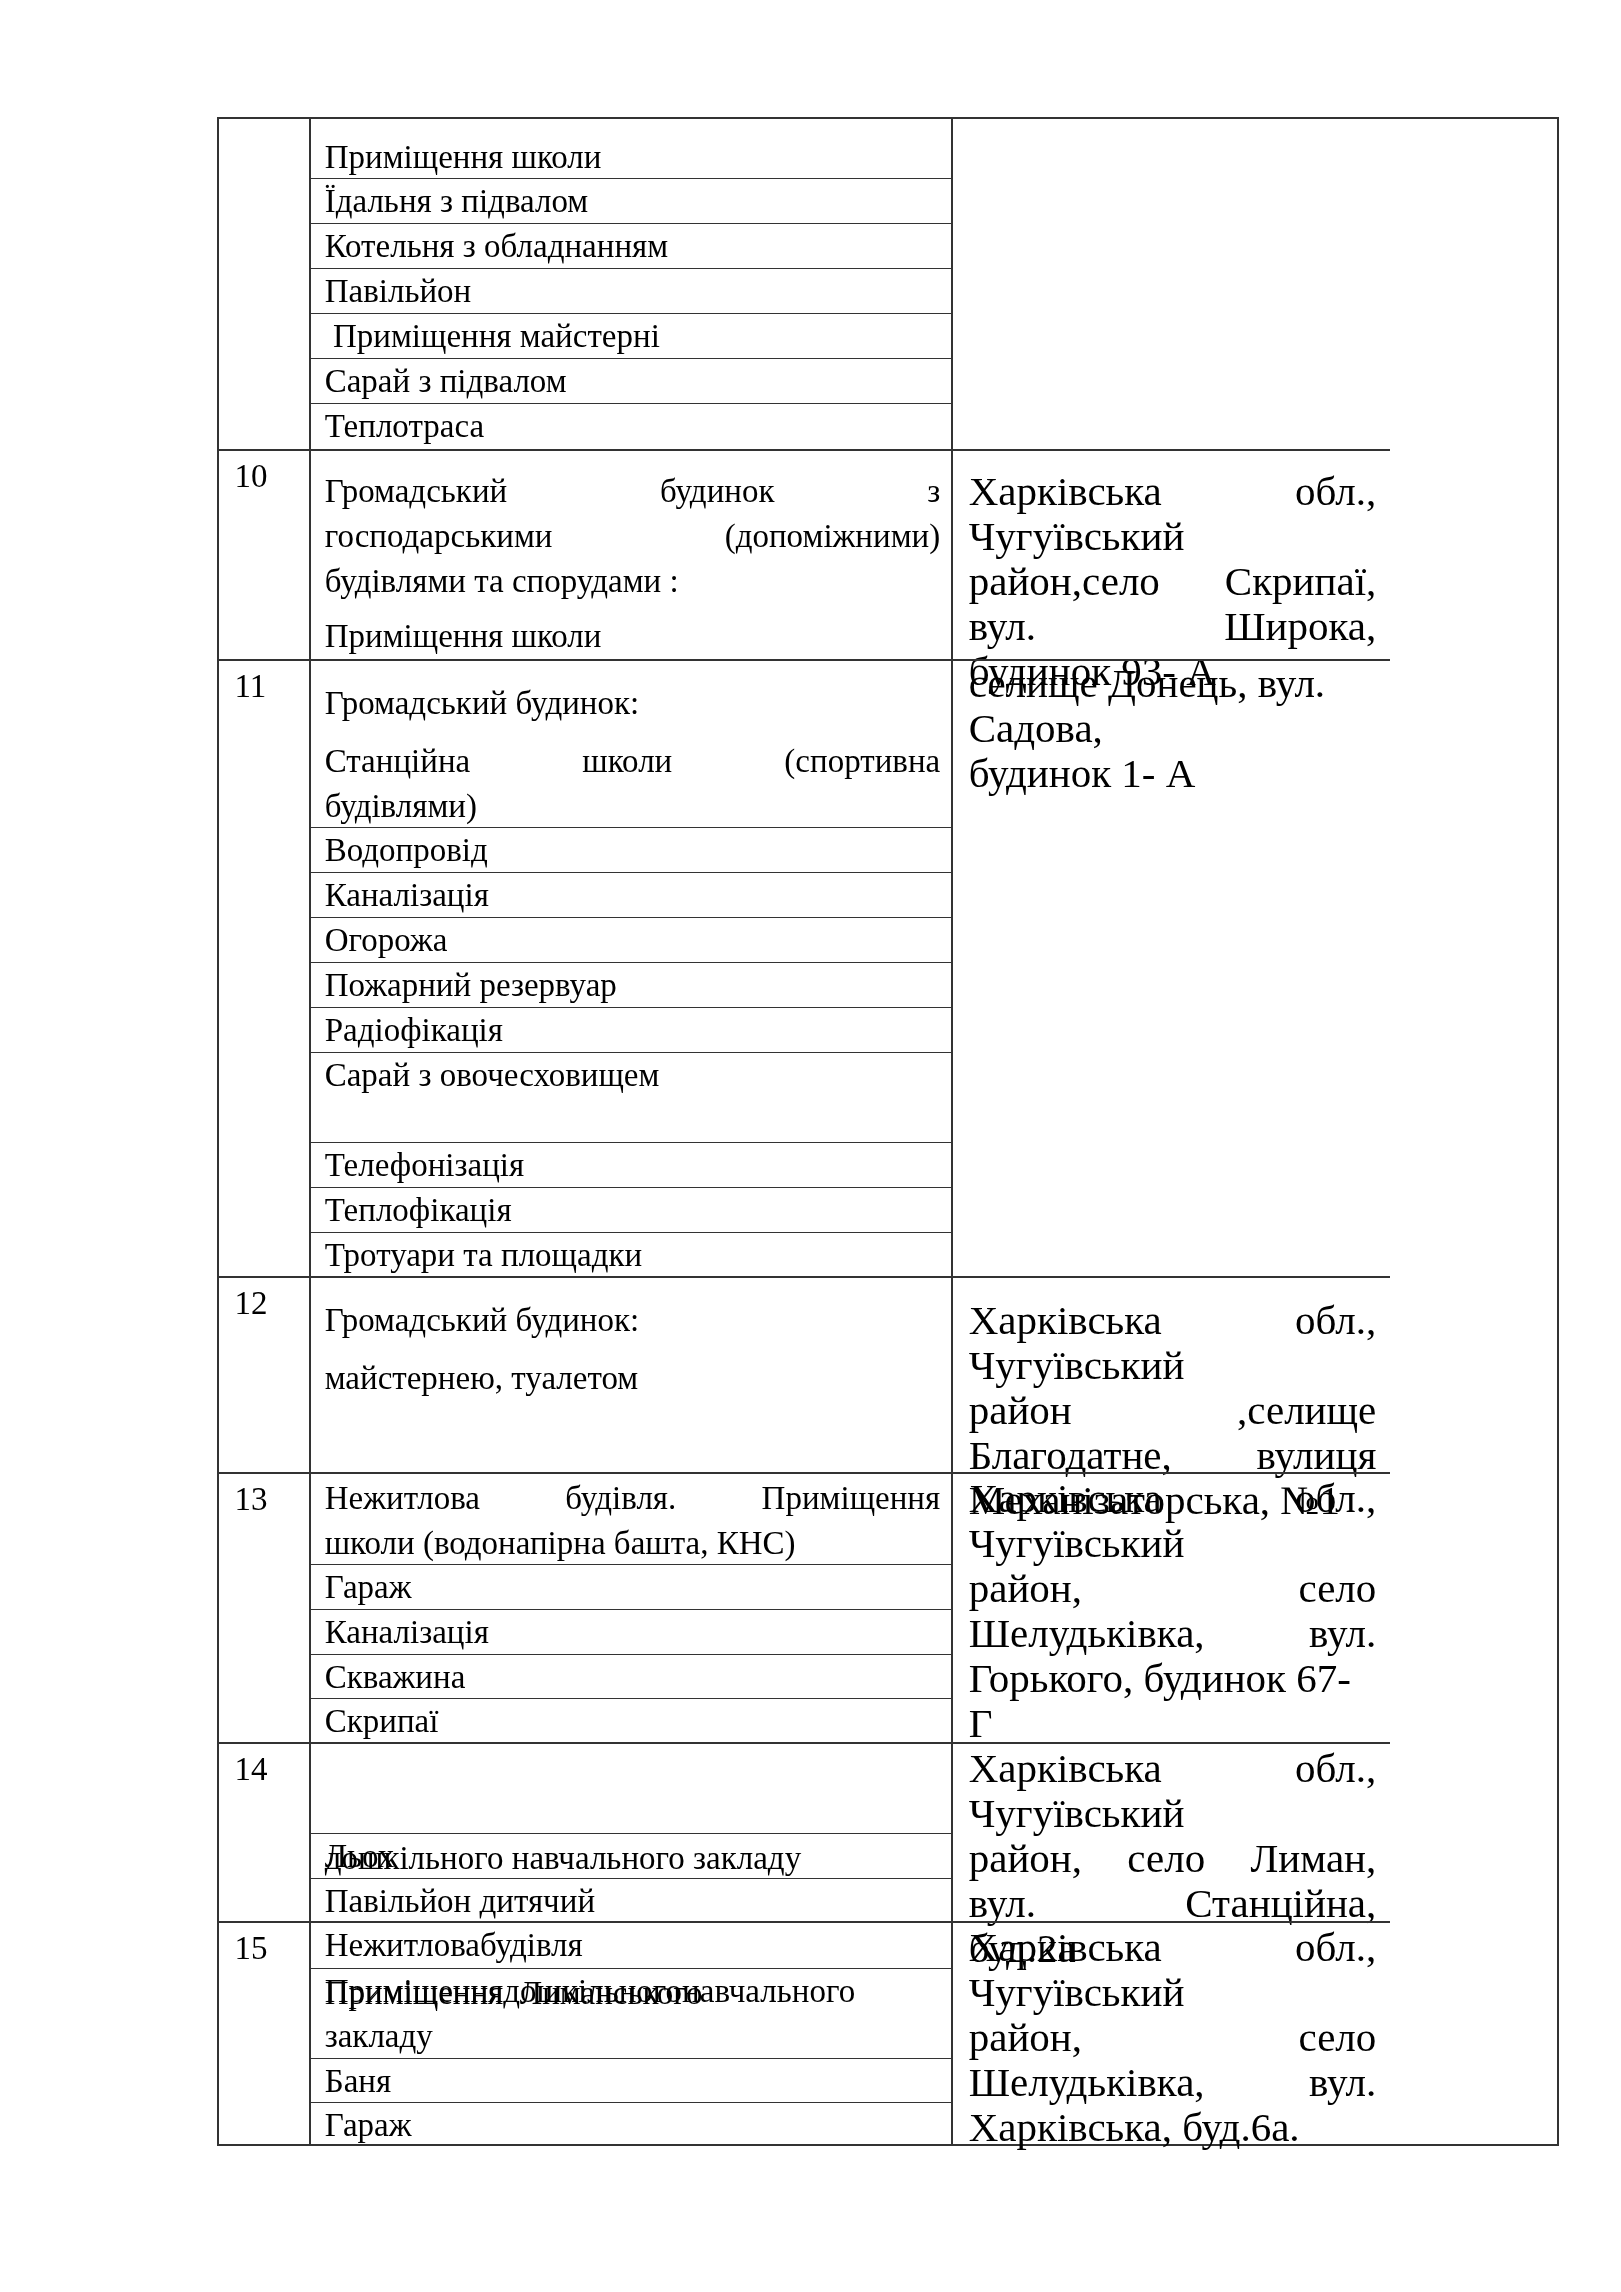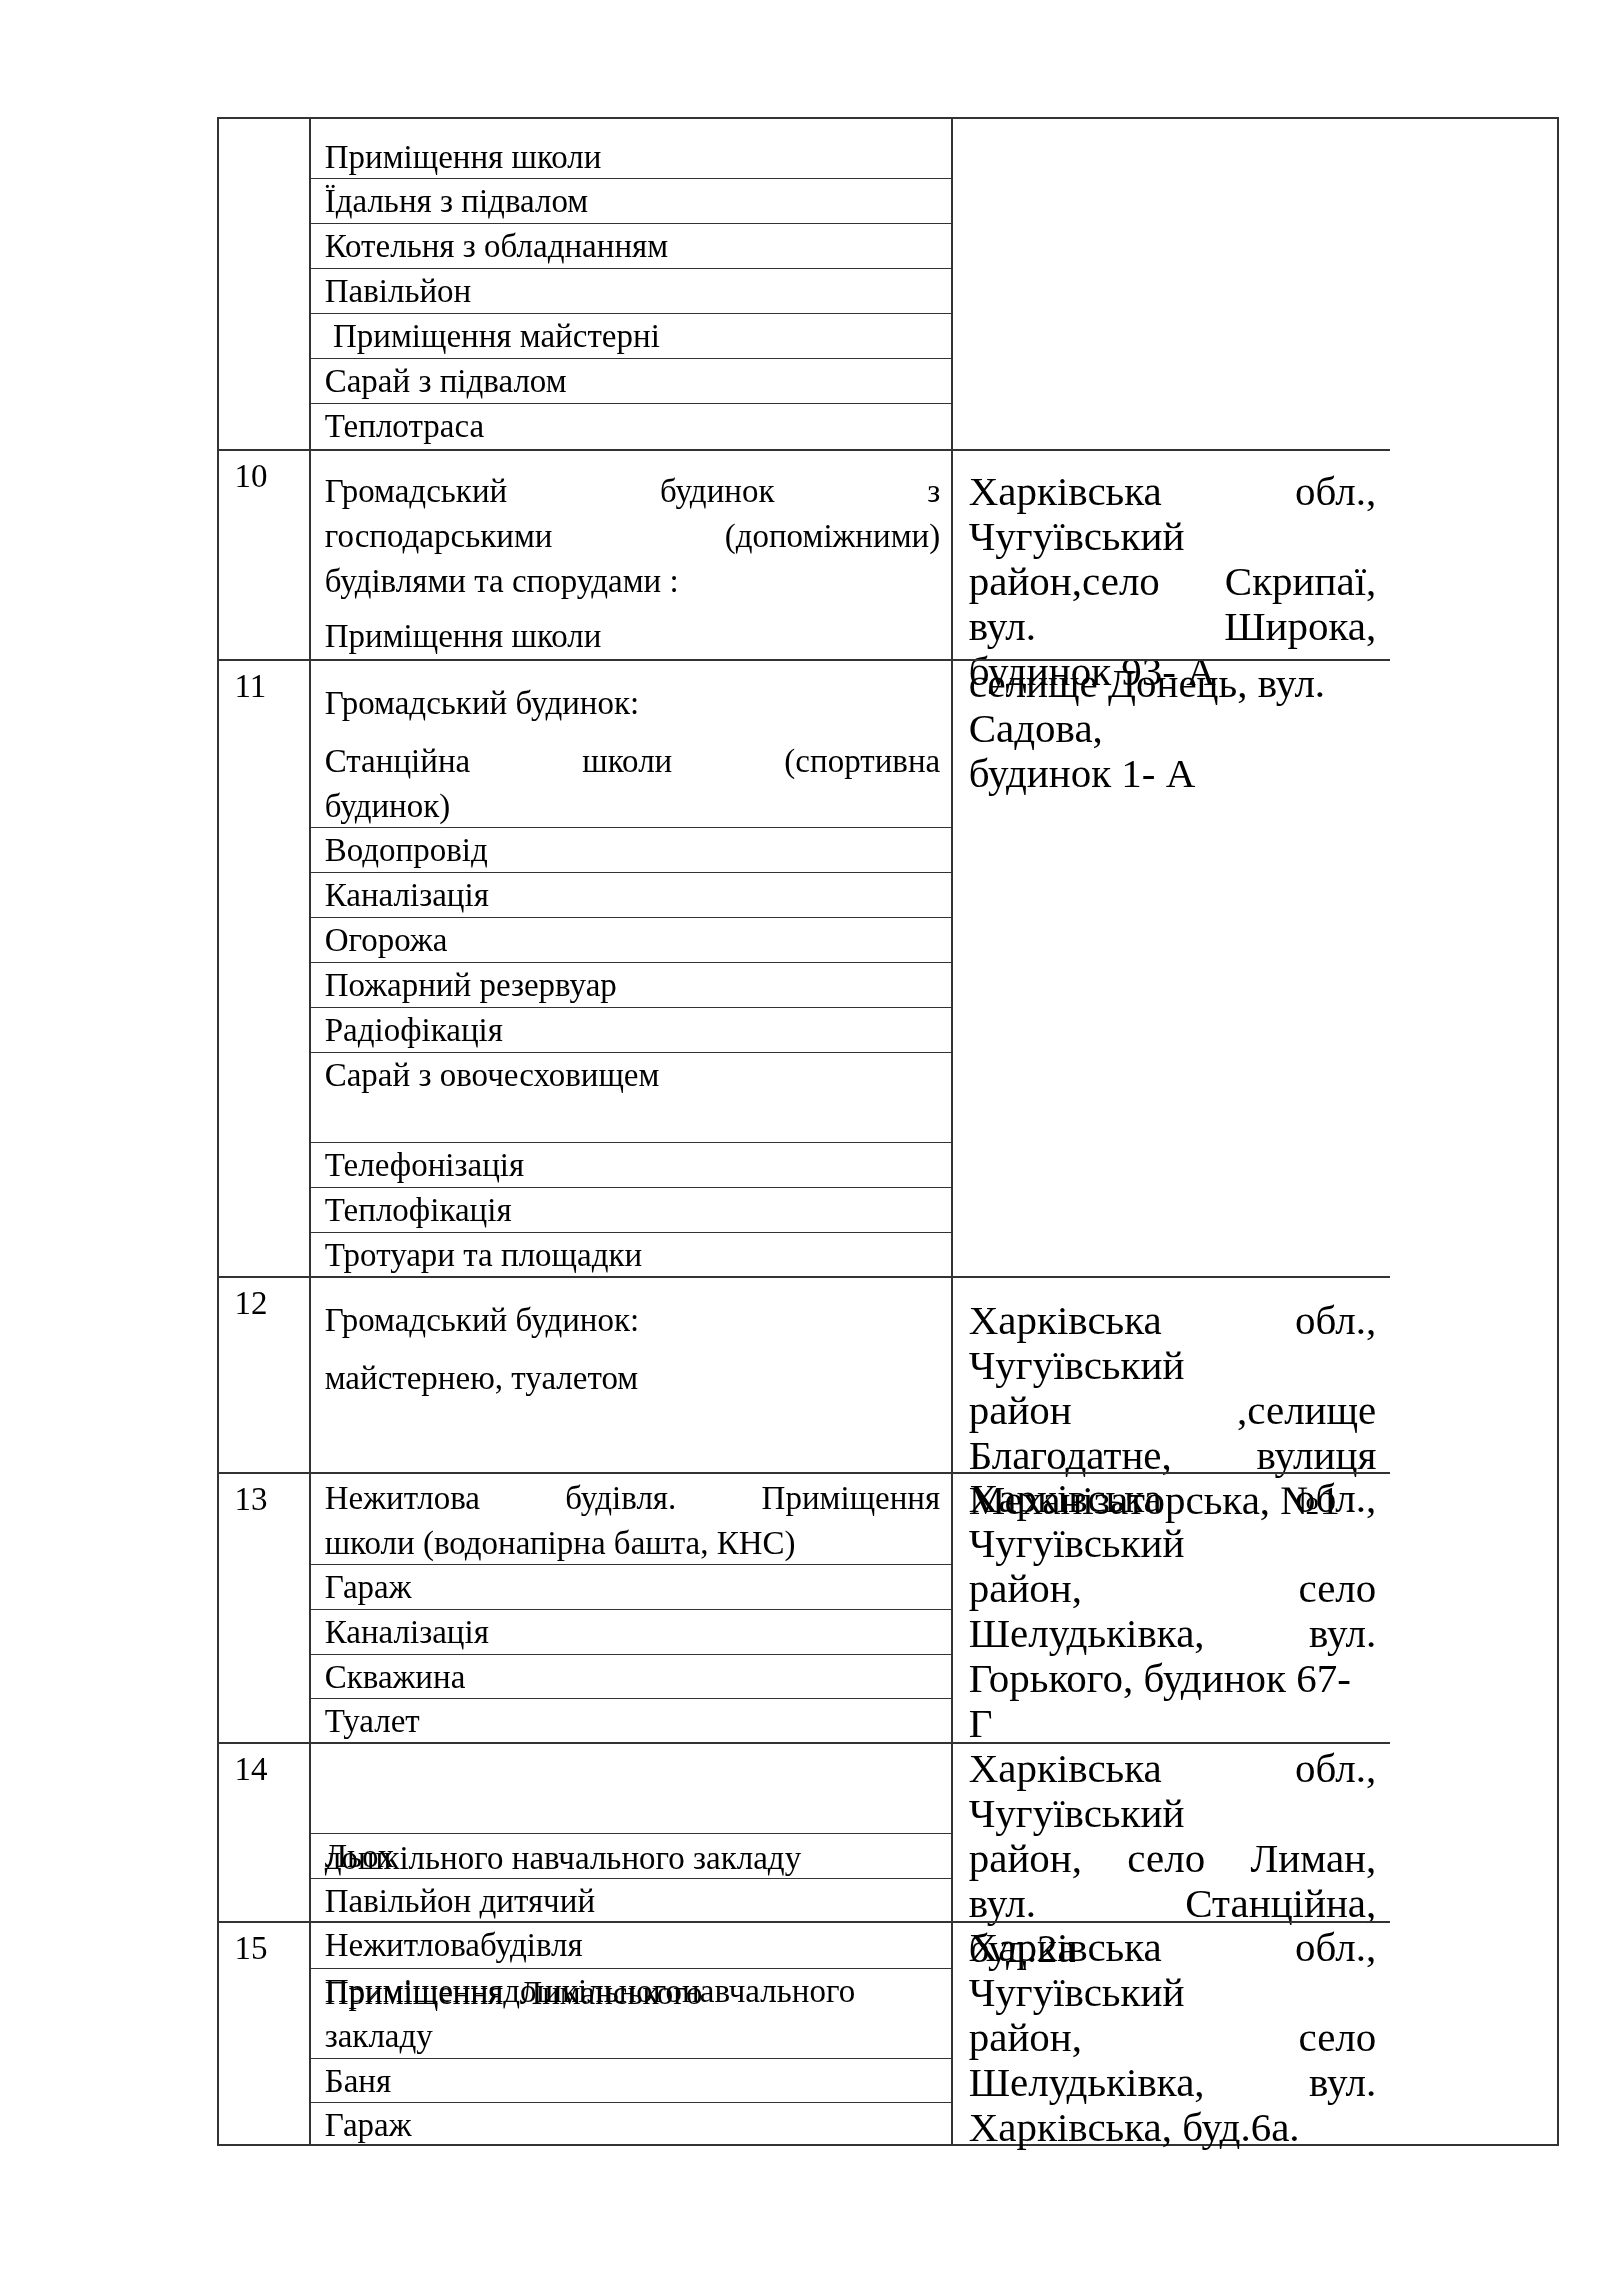--- a/index.html
+++ b/index.html
@@ -68,21 +68,21 @@
   </div>
 
   <div class="row" style="top:659px;height:617px">
     <div class="num">11</div>
     <div class="c2">
       <div class="blk" style="top:19.6px">
         <span class="left">Громадський будинок:</span>
       </div>
       <div class="blk" style="top:78px">
         <span class="just">Станційна школи (спортивна</span>
-        <span class="left">будинок)</span>
+        <span class="left">будівлями)</span>
       </div>
       <div class="sub" style="top:166px;height:45px">Водопровід</div>
       <div class="sub" style="top:211px;height:45px">Каналізація</div>
       <div class="sub" style="top:256px;height:45px">Огорожа</div>
       <div class="sub" style="top:301px;height:45px">Пожарний резервуар</div>
       <div class="sub" style="top:346px;height:45px">Радіофікація</div>
       <div class="sub" style="top:391px;height:45px">Сарай з овочесховищем</div>
       <div class="sub" style="top:481px;height:45px">Телефонізація</div>
       <div class="sub" style="top:526px;height:45px">Теплофікація</div>
       <div class="sub" style="top:571px;height:45px">Тротуари та площадки</div>
@@ -117,21 +117,21 @@
   <div class="row" style="top:1472px;height:270px">
     <div class="num">13</div>
     <div class="c2">
       <div class="blk" style="top:2px">
         <span class="just">Нежитлова будівля. Приміщення</span>
         <span class="left">школи (водонапірна башта, КНС)</span>
       </div>
       <div class="sub" style="top:90px;height:45px">Гараж</div>
       <div class="sub" style="top:135px;height:45px">Каналізація</div>
       <div class="sub" style="top:180px;height:45px">Скважина</div>
-      <div class="sub" style="top:224px;height:45px">Туалет</div>
+      <div class="sub" style="top:224px;height:45px">Скрипаї</div>
     </div>
     <div class="c3">
       <div class="addr" style="top:2px">
         <span class="just">Харківська обл., Чугуївський</span>
         <span class="just">район, село Шелудьківка, вул.</span>
         <span class="left">Горького, будинок 67- Г</span>
       </div>
     </div>
   </div>
 

